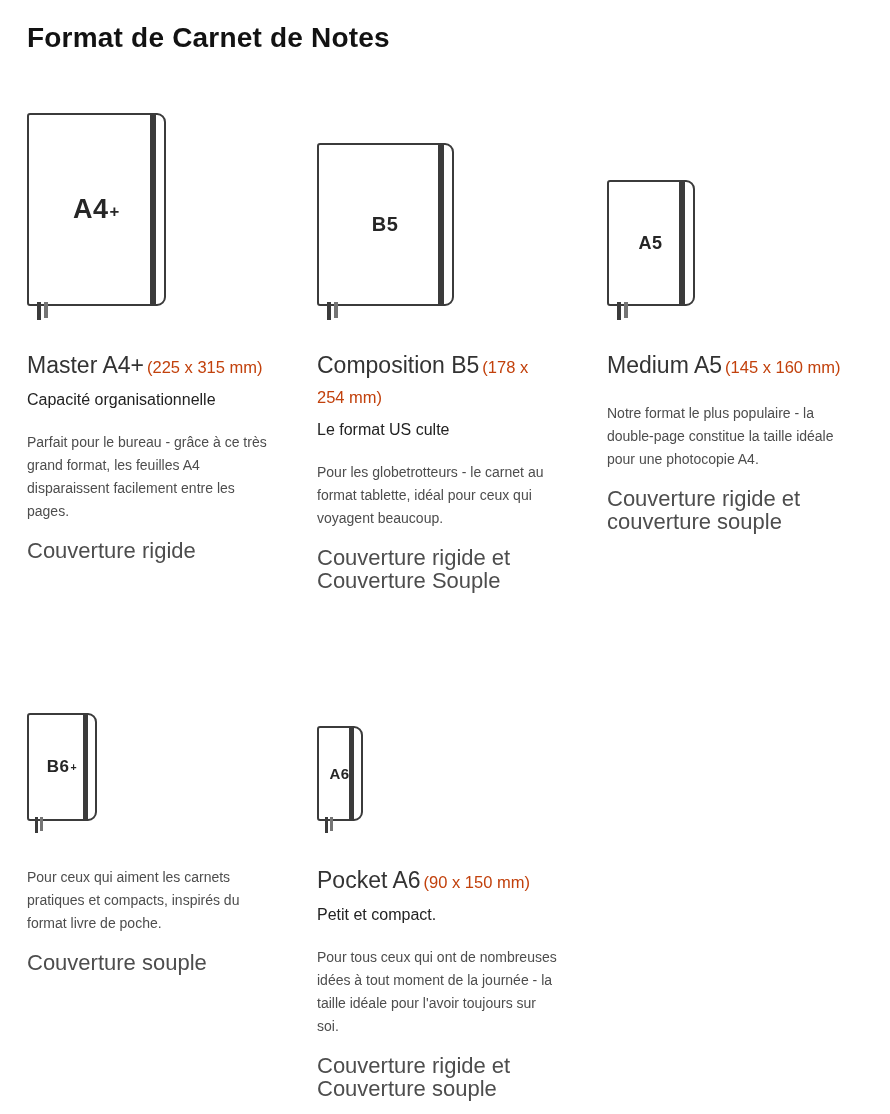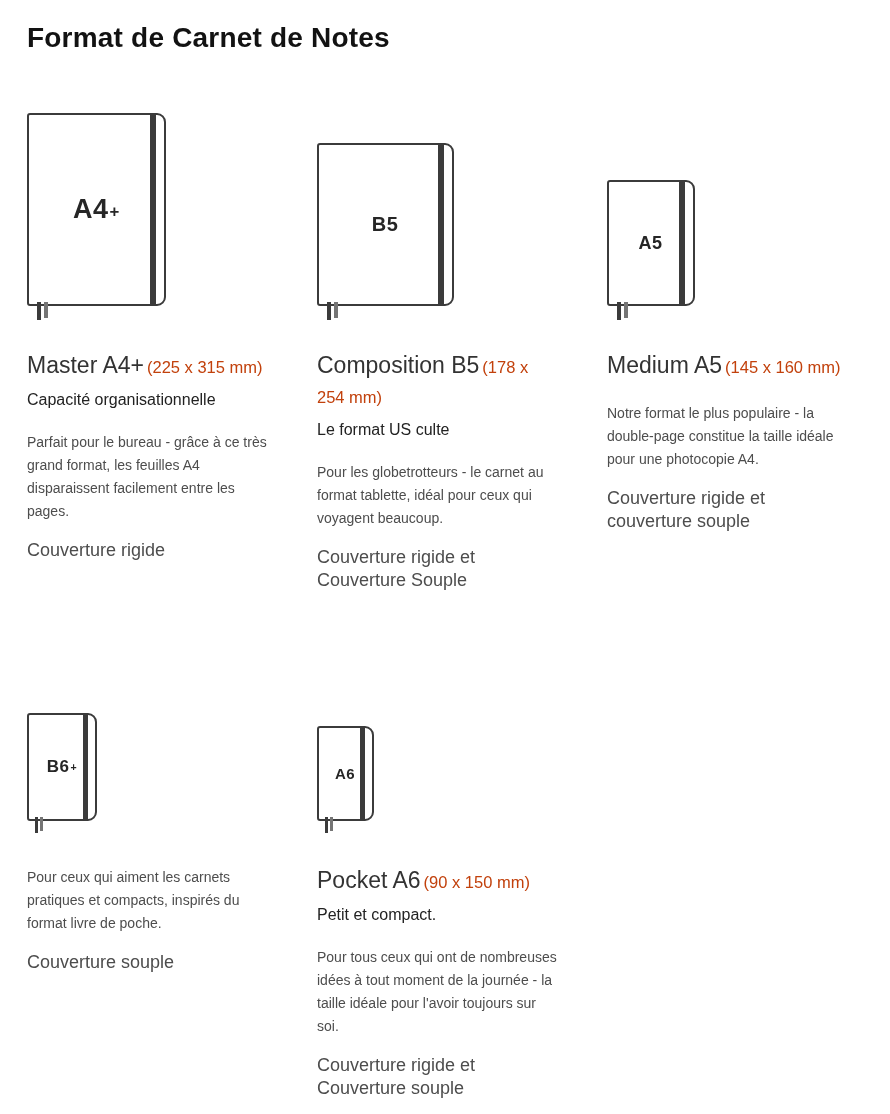--- a/index.html
+++ b/index.html
@@ -78,21 +78,21 @@
 
   
   .nb-a4plus .book { width: 139px; height: 193px; }
   .nb-a4plus .book-label { font-size: 27px; }
   .nb-b5 .book { width: 137px; height: 163px; }
   .nb-b5 .book-label { font-size: 20px; }
   .nb-a5 .book { width: 88px; height: 126px; }
   .nb-a5 .book-label { font-size: 18px; }
   .nb-b6plus .book { width: 70px; height: 108px; }
   .nb-b6plus .book-label { font-size: 17px; }
-  .nb-a6 .book { width: 57px; height: 95px; }
+  .nb-a6 .book { width: 46px; height: 95px; }
   .nb-a6 .book-label { font-size: 15px; }
   .row2 .band { right: 7px; width: 5px; }
   .row2 .ribbon.r1 { left: 6px;  bottom: -14px; height: 16px; width: 3px; }
   .row2 .ribbon.r2 { left: 11px; bottom: -12px; height: 14px; width: 3px; }
 
   
   .nb-name {
     max-width: 240px;
     font-size: 23px;
     font-weight: 400;
@@ -115,21 +115,21 @@
   .desc {
     max-width: 240px;
     margin-top: 21px;
     font-size: 14px;
     line-height: 23px;
     color: #4d4d4d;
   }
   .covers {
     max-width: 240px;
     margin-top: 16px;
-    font-size: 18px;
+    font-size: 22px;
     line-height: 23px;
     color: #4d4d4d;
   }
 </style>
 </head>
 <body>
 
 <h1 class="page-title">Format de Carnet de Notes</h1>
 
 <div class="grid row1">

